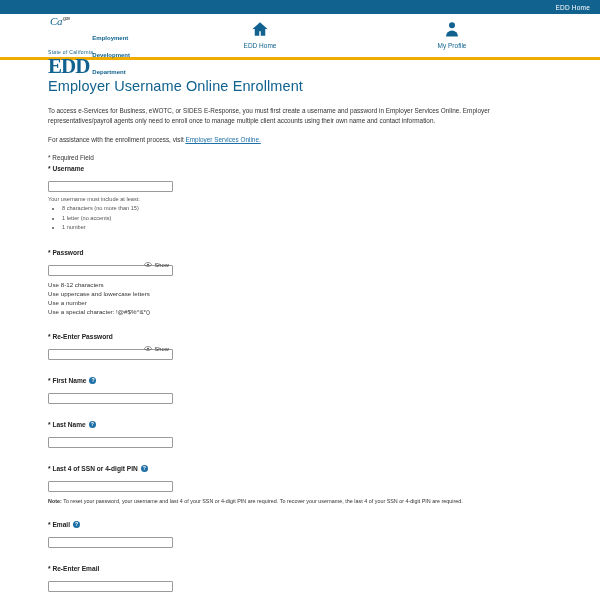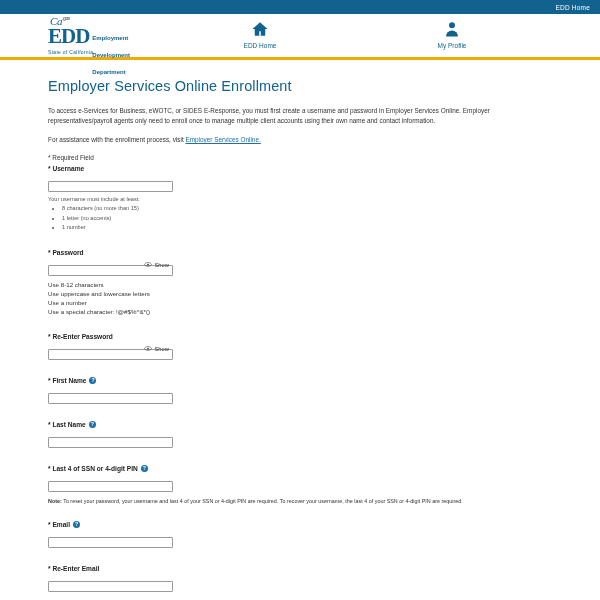--- a/index.html
+++ b/index.html
@@ -47,21 +47,21 @@
     font-family: "Liberation Sans", sans-serif;
     font-style: normal;
     font-size: 5px;
     vertical-align: super;
     color: #333;
   }
   .logo-wrap {
     position: absolute;
     left: 48px; top: 12px;
     display: flex;
-    align-items: flex-start;
+    align-items: flex-end;
     gap: 3px;
   }
   .edd-mark {
     font-family: "Liberation Serif", serif;
     font-weight: bold;
     font-size: 21px;
     color: #11628f;
     line-height: 21px;
     letter-spacing: -1px;
   }
@@ -248,21 +248,21 @@
           <circle cx="12" cy="7" r="4"></circle>
           <path d="M4 22 a8 8 0 0 1 16 0 Z"></path>
         </svg>
     </span>
     <span class="nav-label">My Profile</span>
   </div>
 </div>
 
 <div class="content">
 
-  <h1>Employer Services Online Enrollment</h1>
+  <h1>Employer Username Online Enrollment</h1>
 
   <p class="intro">To access e-Services for Business, eWOTC, or SIDES E-Response, you must first create a username and password in Employer Services Online. Employer representatives/payroll agents only need to enroll once to manage multiple client accounts using their own name and contact information.</p>
 
   <p class="assist">
     <span>For assistance with the enrollment process, visit </span><a class="inline" href="#">Employer Services Online.</a>
   </p>
 
   <p class="req-note">* Required Field</p>
 
   <div class="field-label">* Username</div>

